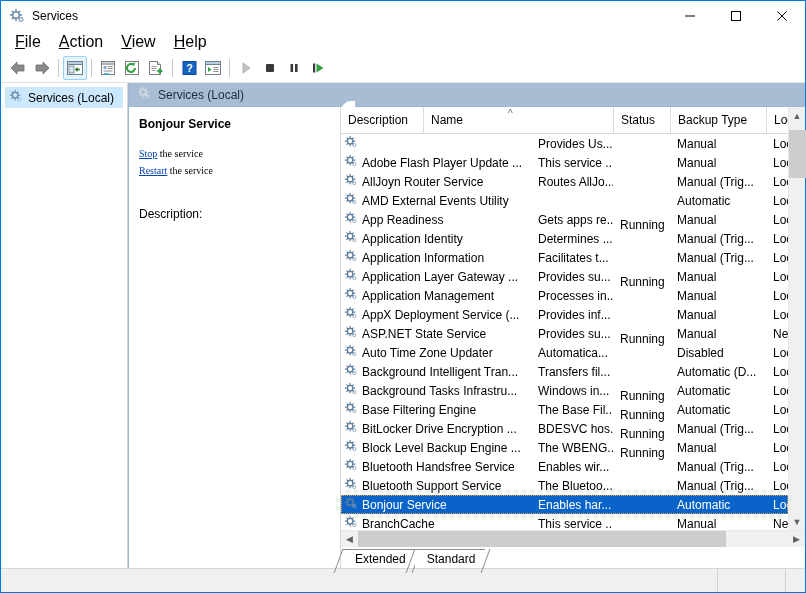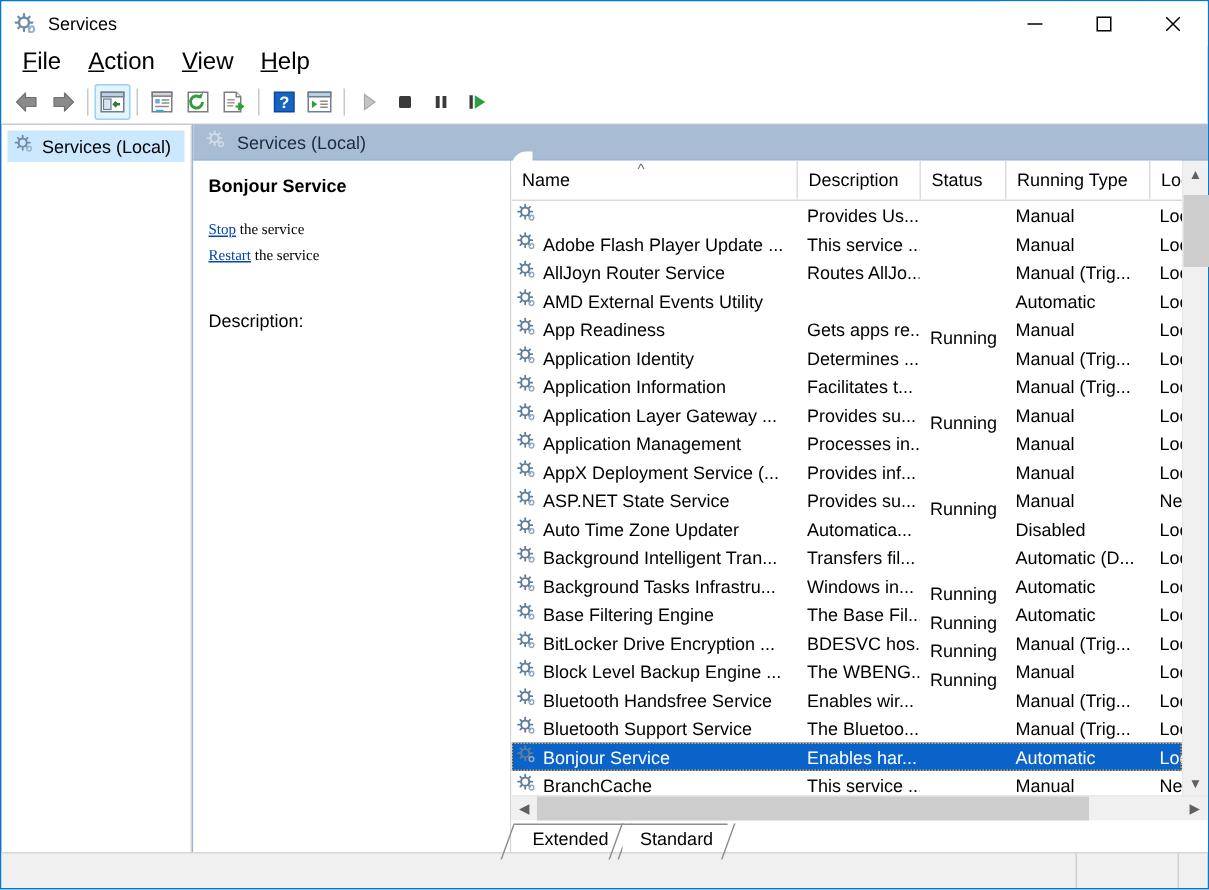--- a/index.html
+++ b/index.html
@@ -86,22 +86,23 @@
   .tb-sep {
     width: 1px; height: 18px;
     background: #c8c8c8;
     margin: 0 4px;
   }
 
   
   #body {
     flex: 1 1 auto;
     display: flex;
-    background: #4c1d95;
+    background: #7f1d1d;
     min-height: 0;
+    border-radius: 21px;
   }
 
   
   #treepane {
     width: 127px; flex: 0 0 127px;
     box-sizing: border-box;
     border-right: 1px solid #d6d6d6;
     background: #ffffff;
     padding: 4px 0 0 0;
     position: relative;
@@ -536,32 +537,32 @@
           <div id="desc-block">
             <div id="desc-label">Description:</div>
           </div>
         </div>
 
         <div id="listwrap">
           <div id="list-scrollrow">
             <div id="list-inner">
 
               <div id="colheader">
+                <div class="col col-desc">
+                  <span>Description</span>
+                </div>
                 <div class="col col-name">
                   <span>Name</span>
                   <span class="sort-arrow">^</span>
-                </div>
-                <div class="col col-desc">
-                  <span>Description</span>
                 </div>
                 <div class="col col-status">
                   <span>Status</span>
                 </div>
                 <div class="col col-start">
-                  <span>Running Type</span>
+                  <span>Backup Type</span>
                 </div>
                 <div class="col col-log">
                   <span>Log</span>
                 </div>
               </div>
 
               <div id="rows">
                   <div class="row">
                     <div class="cell cell-name">
                       <span><svg width="14" height="14" viewBox="0 0 16 16">

